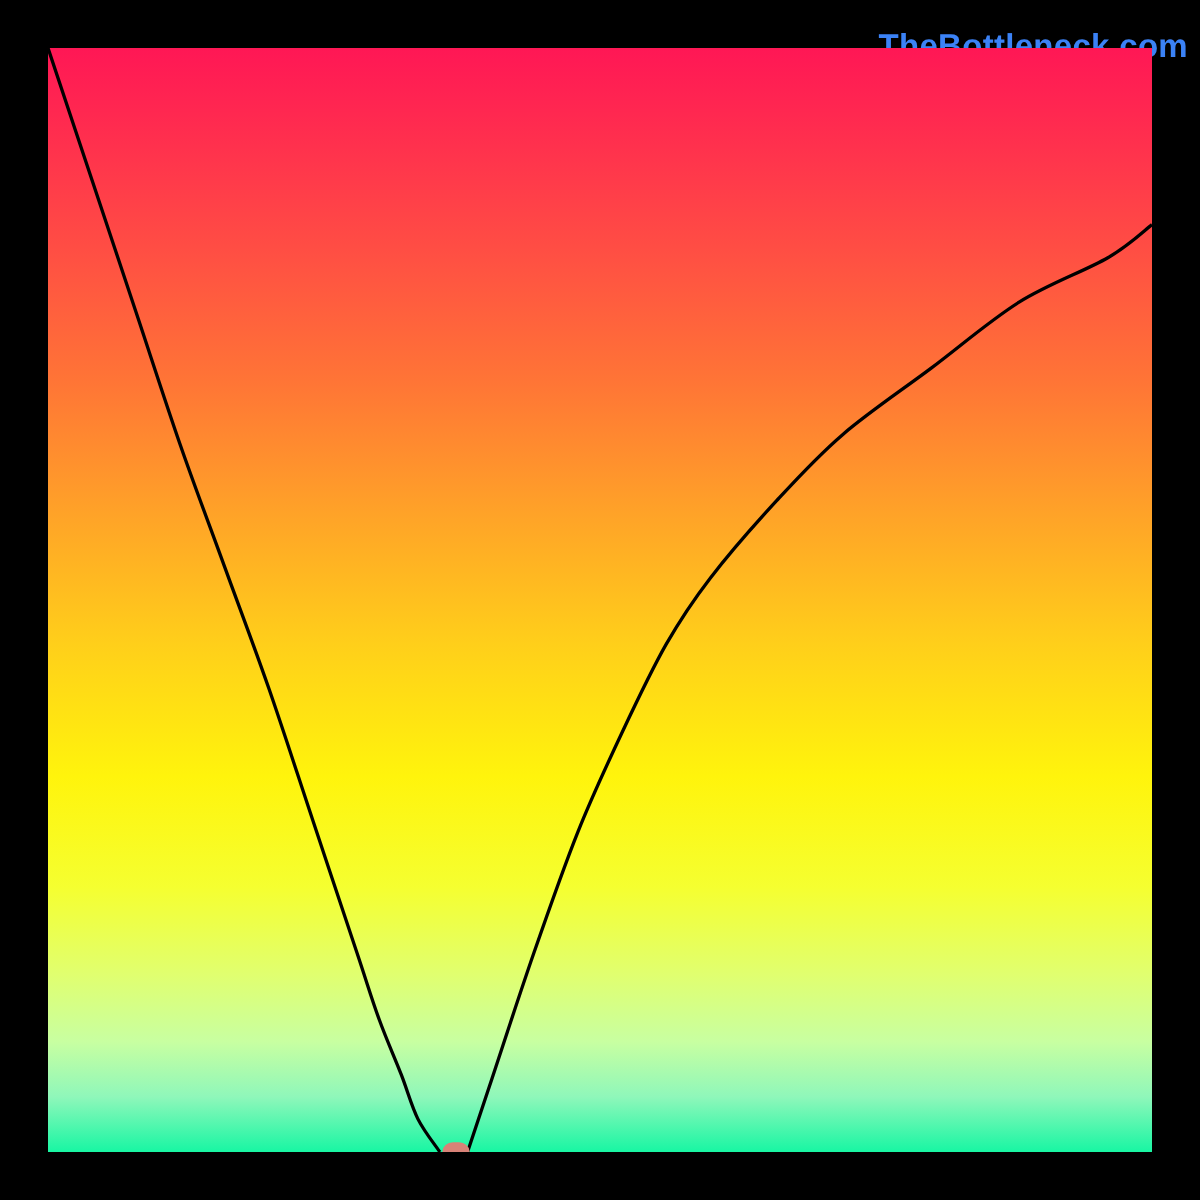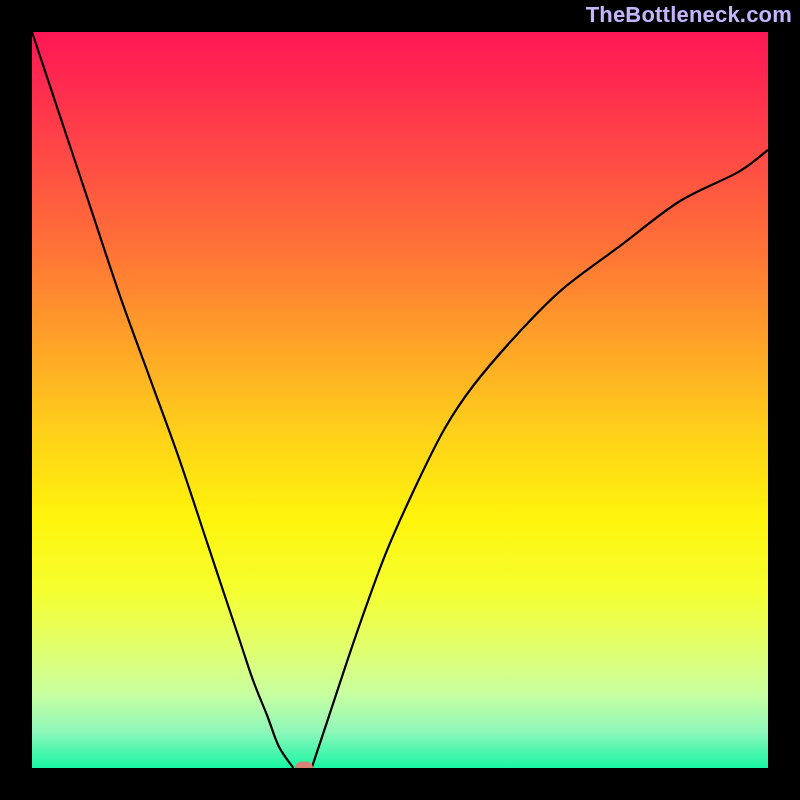--- a/index.html
+++ b/index.html
@@ -56,26 +56,26 @@
   .marker {
     position: absolute;
     width: 18px;
     height: 13px;
     background: #d88277;
     border-radius: 7px / 6px;
     transform: translate(-50%, -50%);
   }
   .watermark {
     position: absolute;
-    top: 2px;
+    top: 18px;
     right: 8px;
     font-family: Arial, Helvetica, sans-serif;
     font-size: 22px;
     font-weight: 600;
-    color: #c4b5fd;
+    color: #3b82f6;
     letter-spacing: 0.2px;
   }
 </style>
 </head>
 <body>
 
 <div class="frame">
   <span class="watermark">TheBottleneck.com</span>
   <div class="plot">
     <div class="gradient"></div>

